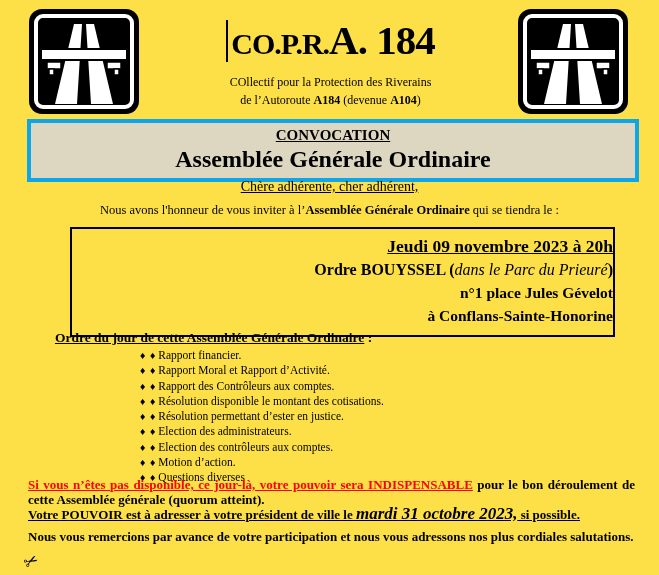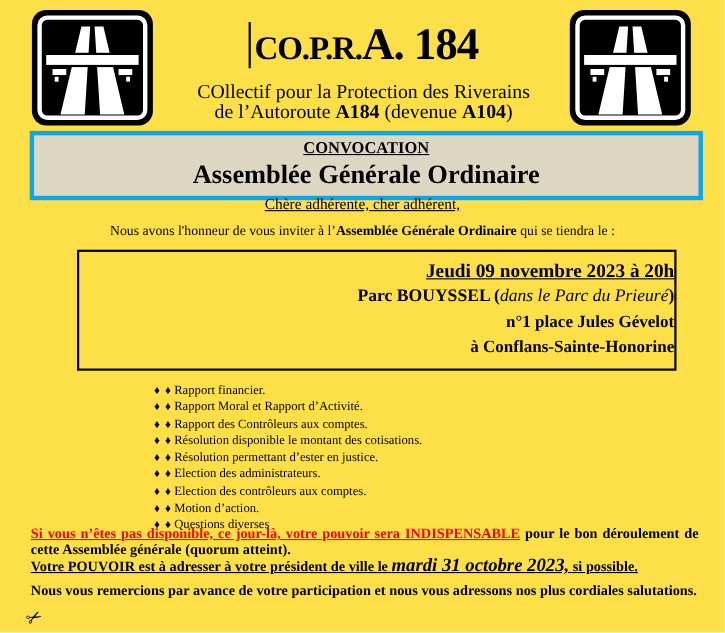--- a/index.html
+++ b/index.html
@@ -11,21 +11,21 @@
 
   
   .sign-icon { width:112px; height:107px; display:block; }
   .icon-left  { left:28px;  top:8px; }
   .icon-right { left:517px; top:8px; }
   .title-block { left:148px; top:16px; width:365px; text-align:center; }
   .title-line { white-space:nowrap; font-weight:bold; line-height:48px; }
   .title-rule { display:inline-block; border-left:2px solid #000; height:42px; vertical-align:-8px; margin-right:3px; }
   .title-small { font-size:30px; letter-spacing:-1px; }
   .title-large { font-size:41px; letter-spacing:-1px; }
-  .subtitle { font-size:18px; line-height:18px; }
+  .subtitle { font-size:12px; line-height:18px; }
   .b { font-weight:bold; }
 
   
   .convocation-box {
     left:27px; top:119px; width:604px; border:4px solid #0ea5e9;
     text-align:center; padding:2px 0 5px 0;
   }
   .convocation-label { font-size:15px; font-weight:bold; text-decoration:underline; line-height:20px; }
   .convocation-title { font-size:24px; font-weight:bold; line-height:28px; }
 
@@ -105,25 +105,26 @@
     <div class="convocation-label">CONVOCATION</div>
     <div class="convocation-title">Assemblée Générale Ordinaire</div>
   </div>
 
   <div class="abs salutation"><span>Chère adhérente, cher adhérent,</span></div>
 
   <div class="abs invite-line"><span>Nous avons l'honneur de vous inviter à l’</span><span class="b">Assemblée Générale Ordinaire</span><span> qui se tiendra le :</span></div>
 
   <div class="abs venue-box">
     <div class="venue-date">Jeudi 09 novembre 2023 à 20h</div>
-    <div class="venue-hall"><span>Parc BOUYSSEL (</span><span class="it">dans le Parc du Prieuré</span><span>)</span></div>
+    <div class="venue-hall"><span>Ordre BOUYSSEL (</span><span class="it">dans le Parc du Prieuré</span><span>)</span></div>
     <div class="venue-address">n°1 place Jules Gévelot</div>
     <div class="venue-city">à Conflans-Sainte-Honorine</div>
   </div>
 
+  <div class="abs agenda-heading"><span class="u">Ordre du jour de cette Assemblée Générale Ordinaire</span><span> :</span></div>
   <ul class="abs agenda-list">
       <li><span class="bullet">♦ ♦</span><span>Rapport financier.</span></li>
       <li><span class="bullet">♦ ♦</span><span>Rapport Moral et Rapport d’Activité.</span></li>
       <li><span class="bullet">♦ ♦</span><span>Rapport des Contrôleurs aux comptes.</span></li>
       <li><span class="bullet">♦ ♦</span><span>Résolution disponible le montant des cotisations.</span></li>
       <li><span class="bullet">♦ ♦</span><span>Résolution permettant d’ester en justice.</span></li>
       <li><span class="bullet">♦ ♦</span><span>Election des administrateurs.</span></li>
       <li><span class="bullet">♦ ♦</span><span>Election des contrôleurs aux comptes.</span></li>
       <li><span class="bullet">♦ ♦</span><span>Motion d’action.</span></li>
       <li><span class="bullet">♦ ♦</span><span>Questions diverses</span></li>

